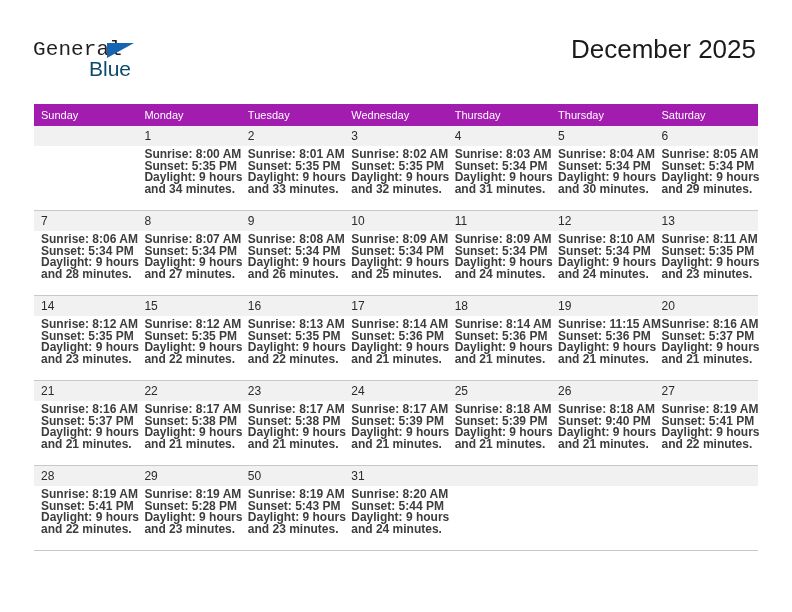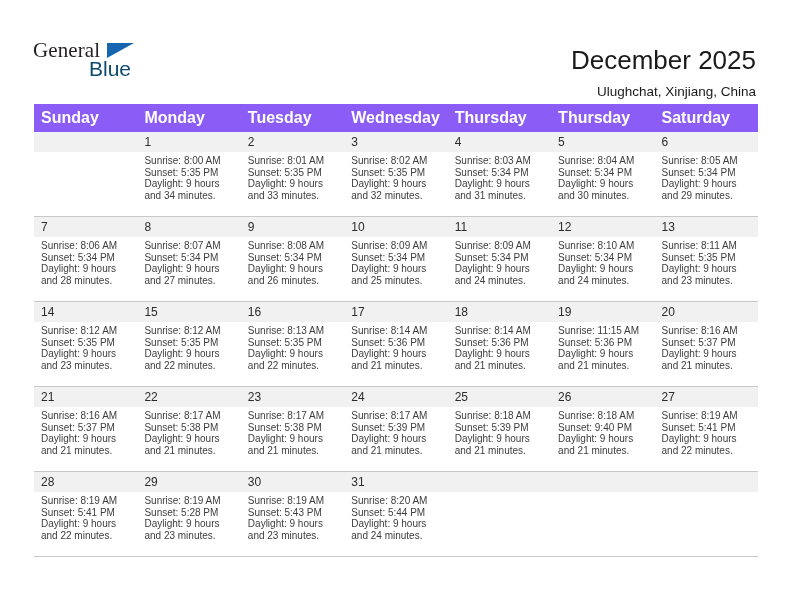--- a/index.html
+++ b/index.html
@@ -38,21 +38,21 @@
     width: 230px;
     height: 50px;
   }
   .logo-general {
     position: absolute;
     left: 0;
     top: 0;
     font-size: 21px;
     letter-spacing: 0.1px;
     color: #231f20;
-    font-family: Liberation Serif, serif;
+    font-family: Liberation Mono, monospace;
   }
   .logo-tri {
     position: absolute;
     left: 74px;
     top: 5px;
     width: 0;
     height: 0;
     border-left: 27px solid #1565b0;
     border-bottom: 15px solid transparent;
   }
@@ -63,21 +63,20 @@
     font-size: 21px;
     color: #0c4a6e;
     font-family: "Liberation Sans", sans-serif;
   }
 
   .title-block {
     position: absolute;
     right: 36px;
     top: 33px;
     text-align: right;
-    margin-top: 11px;
   }
   .cal-title {
     font-size: 26px;
     color: #1a1a1a;
     line-height: 32px;
     white-space: nowrap;
   }
   .cal-subtitle {
     font-size: 13.5px;
     color: #1a1a1a;
@@ -89,24 +88,24 @@
   
   .cal {
     position: absolute;
     left: 34px;
     top: 104px;
     width: 724px;
     border-collapse: collapse;
     table-layout: fixed;
   }
   .cal th {
-    background: #8b5cf6;
+    background: #a21caf;
     color: #ffffff;
-    font-size: 16px;
-    font-weight: bold;
+    font-size: 11px;
+    font-weight: normal;
     text-align: left;
     padding: 5px 0 5px 7px;
     height: 12px;
     border: none;
   }
   .cal td {
     vertical-align: top;
     padding: 0;
     border: none;
     width: 103.43px;
@@ -134,23 +133,24 @@
     padding: 3px 0 3px 7px;
     height: 14px;
     line-height: 14px;
   }
   .cell.empty .daynum {
     background: #f1f1f1;
     color: transparent;
   }
   .info {
     padding: 3px 4px 0 7px;
-    font-size: 10px;
+    font-size: 12px;
     line-height: 11.6px;
     color: #3d3d3d;
+    font-weight: bold;
   }
   .info div {
     white-space: nowrap;
   }
   .cell.empty .info {
     visibility: hidden;
   }
 
   
   .headrow th:first-child { padding-left: 7px; }
@@ -163,21 +163,20 @@
   <div class="top">
 
     <div class="logo">
       <span class="logo-general">General</span>
       <span class="logo-tri"></span>
       <span class="logo-blue">Blue</span>
     </div>
 
     <div class="title-block">
       <div class="cal-title">December 2025</div>
-      <div class="cal-subtitle">Ulughchat, Xinjiang, China</div>
     </div>
 
   </div>
 
   <table class="cal">
     <thead>
       <tr class="headrow">
         <th>Sunday</th>
         <th>Monday</th>
         <th>Tuesday</th>
@@ -522,21 +521,21 @@
               <div class="info">
                 <div>Sunrise: 8:19 AM</div>
                 <div>Sunset: 5:28 PM</div>
                 <div>Daylight: 9 hours</div>
                 <div>and 23 minutes.</div>
               </div>
             </div>
           </td>
           <td>
             <div class="cell filled">
-              <div class="daynum">30</div>
+              <div class="daynum">50</div>
               <div class="info">
                 <div>Sunrise: 8:19 AM</div>
                 <div>Sunset: 5:43 PM</div>
                 <div>Daylight: 9 hours</div>
                 <div>and 23 minutes.</div>
               </div>
             </div>
           </td>
           <td>
             <div class="cell filled">

